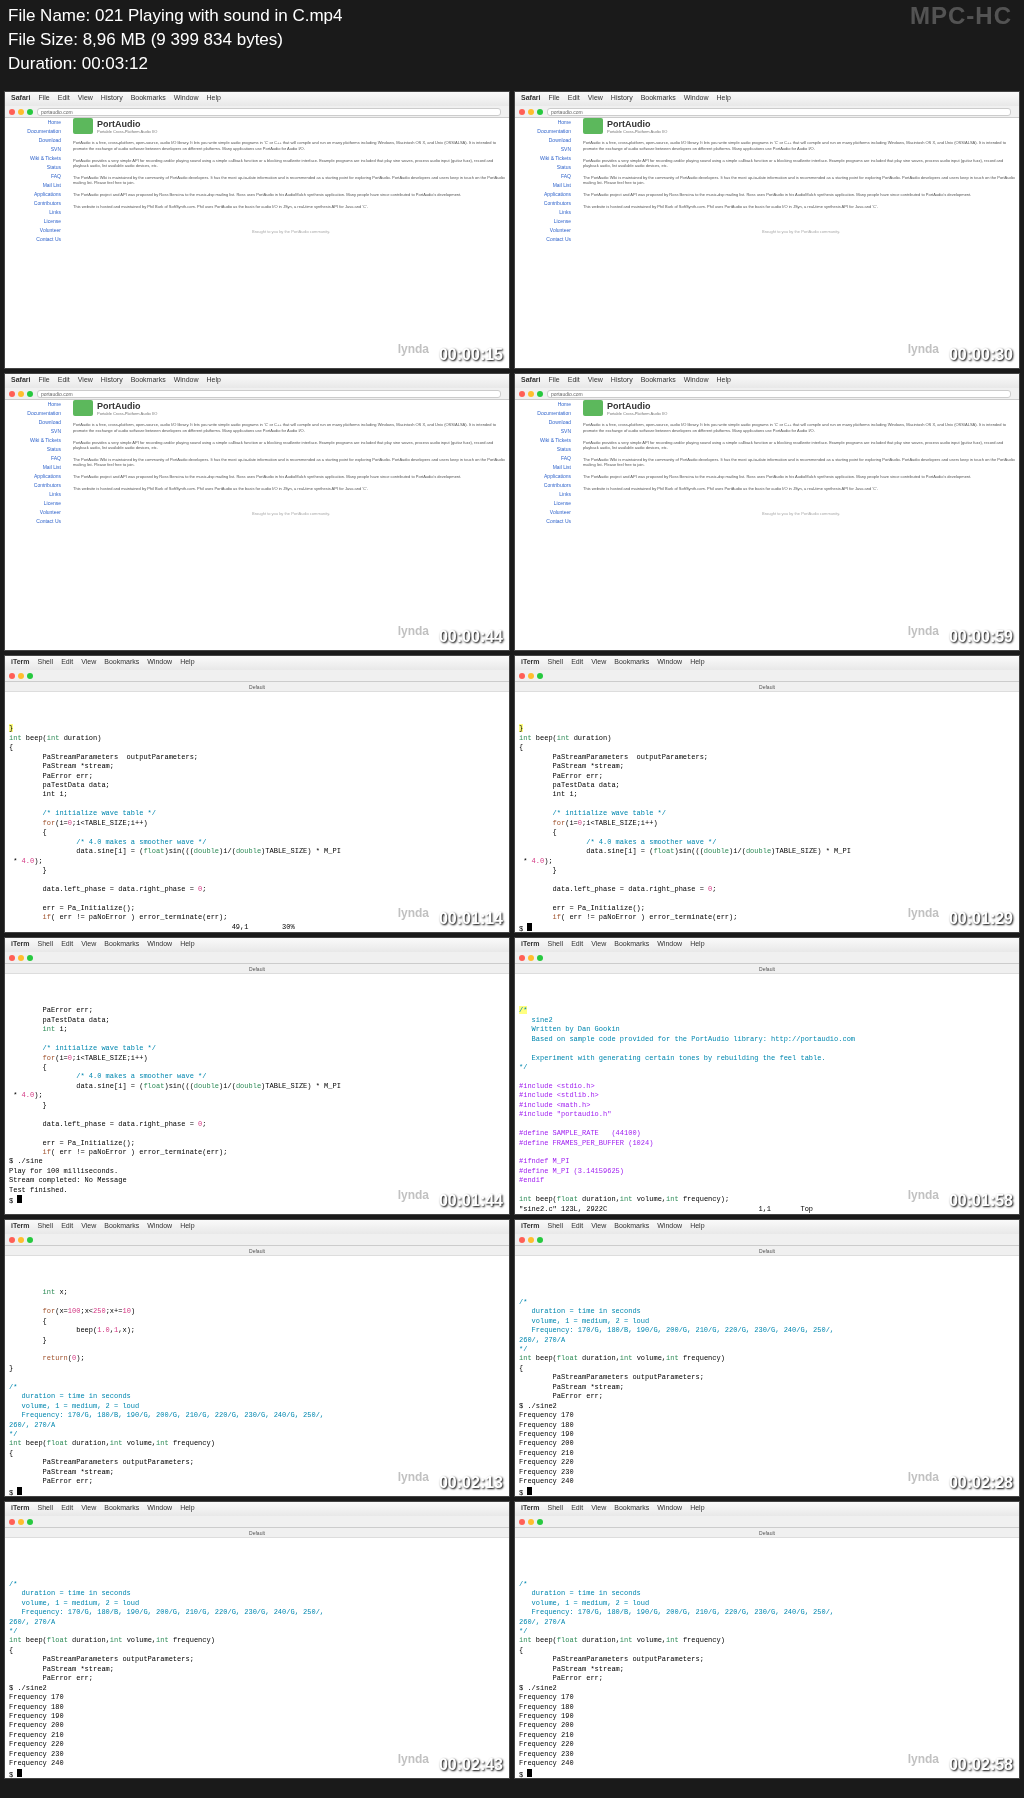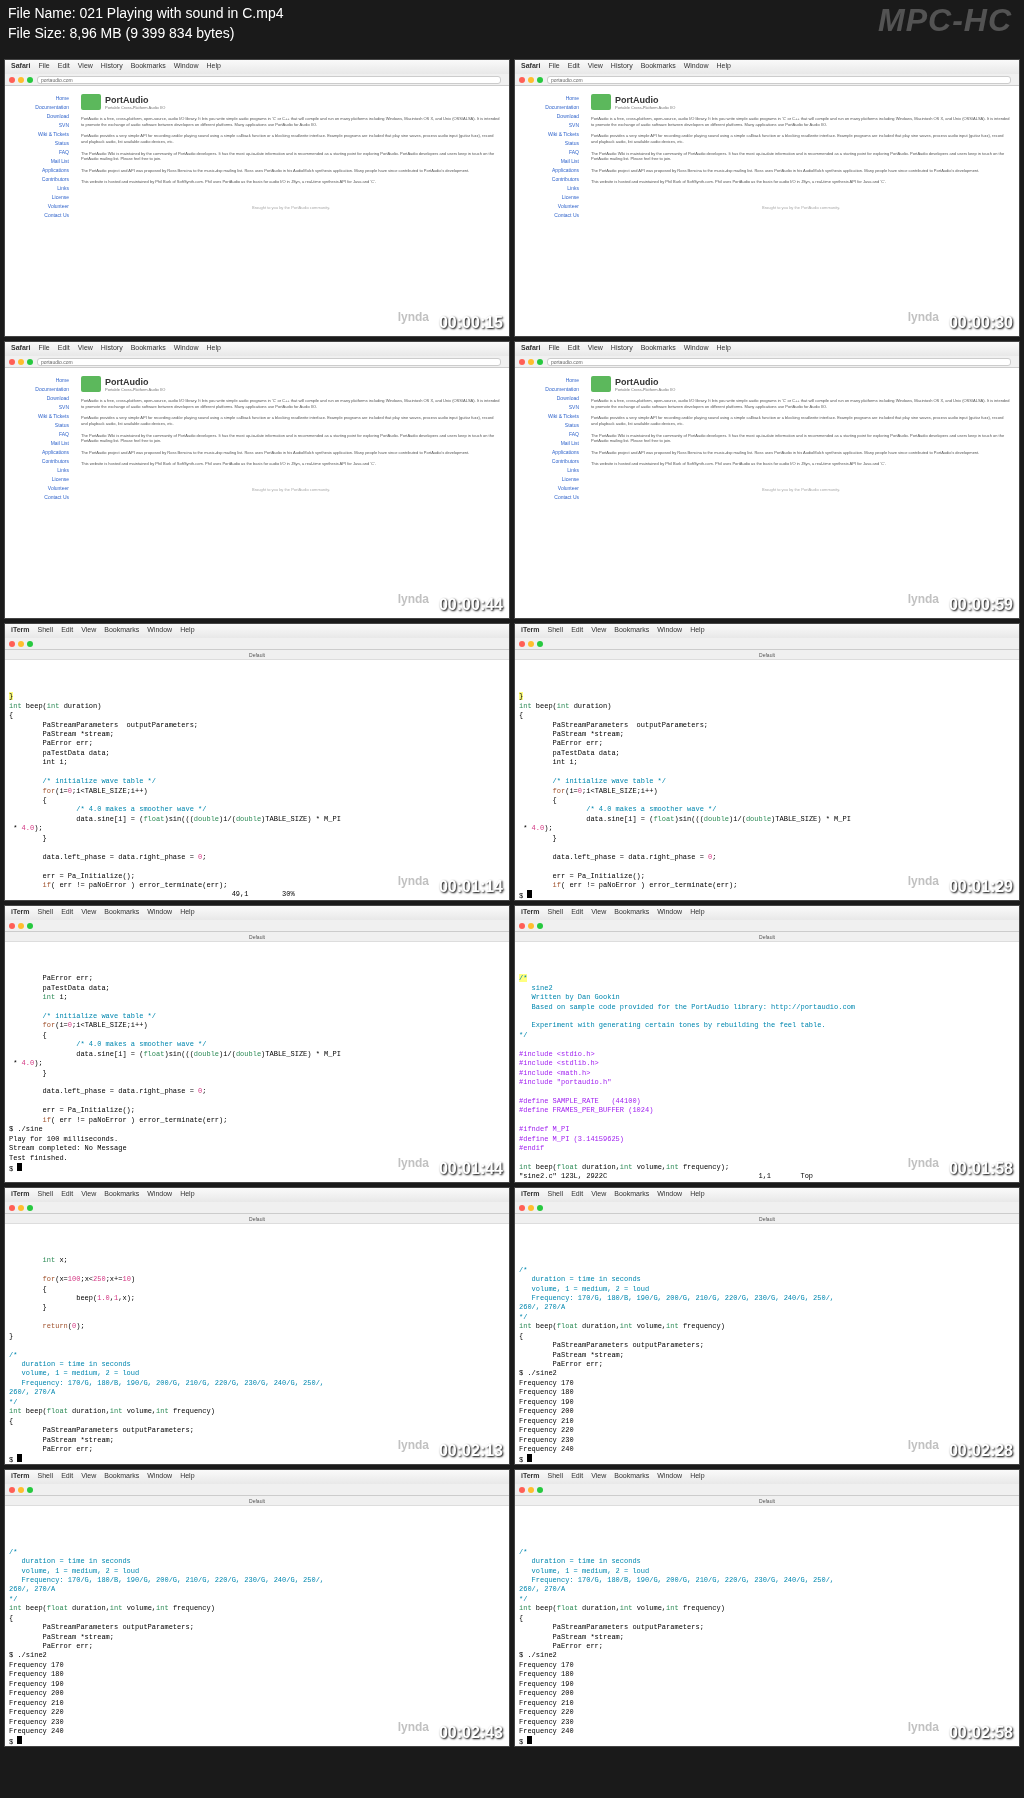--- a/index.html
+++ b/index.html
@@ -6,32 +6,31 @@
 body {
   background: #1a1a1a;
   font-family: Arial, sans-serif;
   width: 1024px;
   height: 1798px;
   position: relative;
 }
 .header {
   padding: 4px 8px;
   color: #fff;
-  font-size: 14px;
+  font-size: 17px;
   line-height: 1.4;
 }
 .watermark {
   position: absolute;
   top: 2px;
   right: 12px;
   color: rgba(255,255,255,0.25);
-  font-size: 32px;
+  font-size: 24px;
   font-weight: bold;
   letter-spacing: 1px;
-  font-style: italic;
 }
 .grid {
   display: grid;
   grid-template-columns: 1fr 1fr;
   gap: 4px;
   padding: 4px;
   margin-top: 8px;
 }
 .thumb {
   background: #3a7ca8;
@@ -87,21 +86,20 @@
   border: 1px solid #ccc;
   border-radius: 3px;
   margin: 0 4px;
   font-size: 5px;
   color: #666;
   padding: 0 3px;
 }
 .portaudio-page {
   background: #fff;
   height: 252px;
-  padding: 8px;
   display: flex;
 }
 .pa-sidebar {
   width: 60px;
   font-size: 5px;
   color: #3366cc;
   line-height: 1.6;
   text-align: right;
   padding-right: 4px;
 }
@@ -168,20 +166,21 @@
 .cursor { background: #000; color: #000; display: inline-block; width: 5px; height: 8px; }
 </style>
 </head>
 <body>
 
 <div class="watermark">MPC-HC</div>
 
 <div class="header">
   <div><span>File Name: </span><span>021 Playing with sound in C.mp4</span></div>
   <div><span>File Size: </span><span>8,96 MB (9 399 834 bytes)</span></div>
+  <div><span>Duration: </span><span>00:03:12</span></div>
 </div>
 
 <div class="grid">
 
   <div class="thumb">
     <div class="menubar">
       <span>Safari</span>
         <span>File</span>
         <span>Edit</span>
         <span>View</span>

